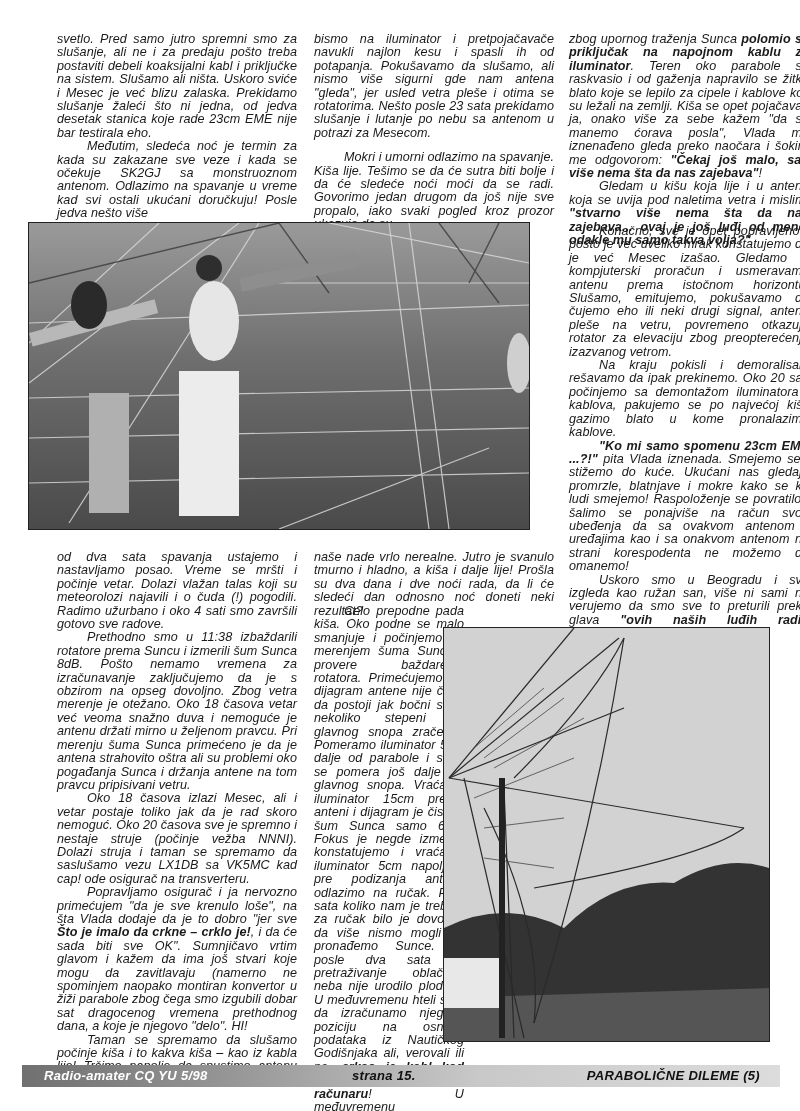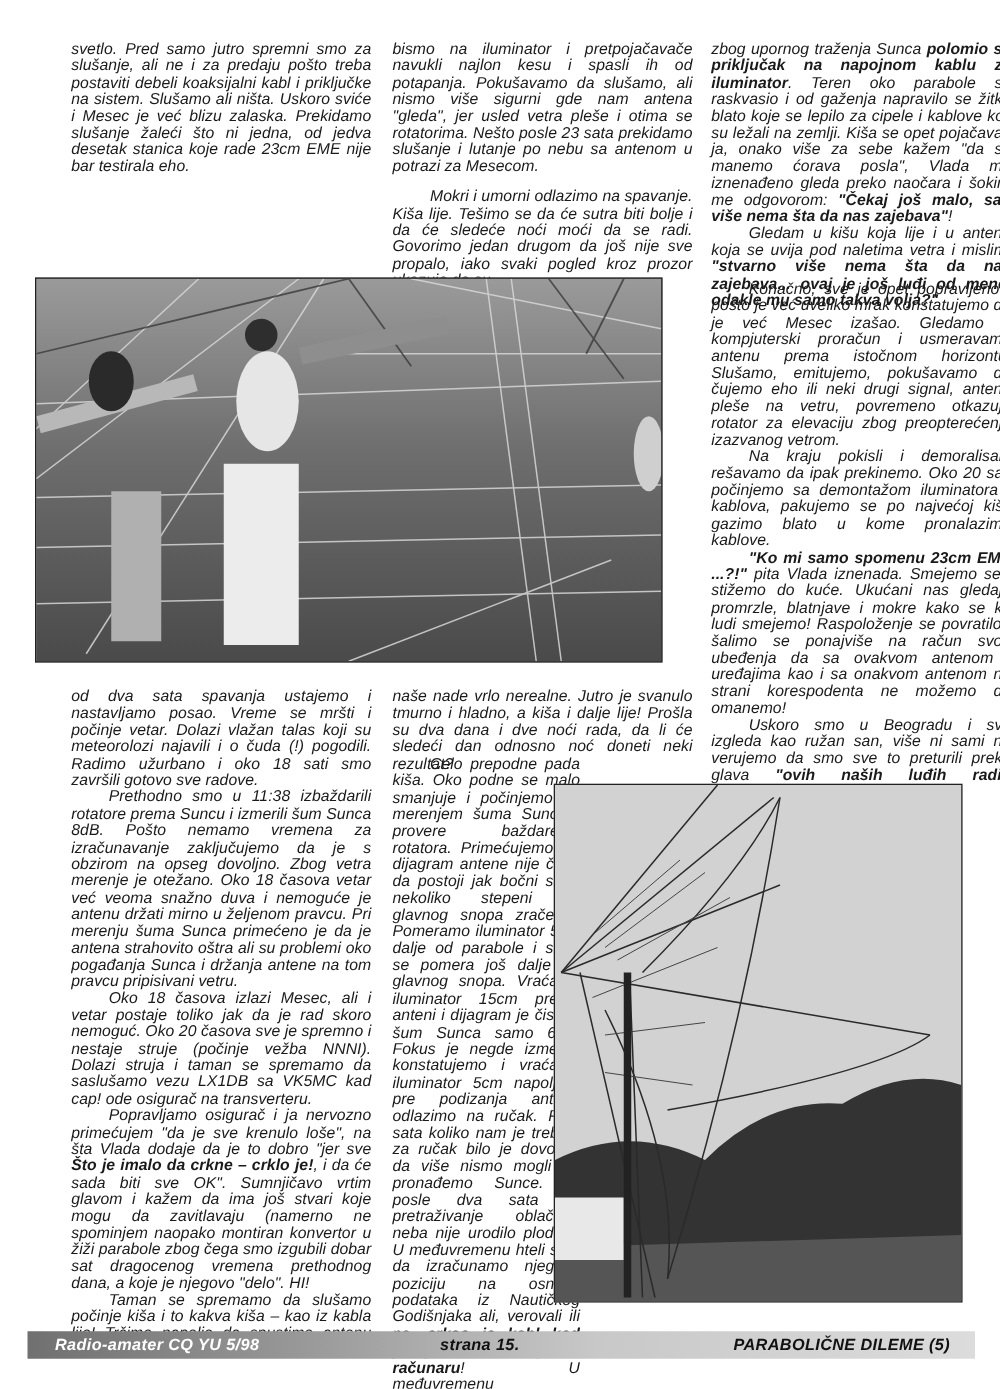--- a/index.html
+++ b/index.html
@@ -29,20 +29,21 @@
                  font-size: 13px; letter-spacing: 0.3px; }
   #footer-left { left: 22px; color: #ffffff; }
   #footer-mid { left: 330px; color: #111; }
   #footer-right { right: 20px; color: #111; text-align: right; }
 </style>
 </head>
 <body>
 
 <div class="col" id="c1a">
   <p>svetlo. Pred samo jutro spremni smo za slušanje, ali ne i za predaju pošto treba postaviti debeli koaksijalni kabl i priključke na sistem. Slušamo ali ništa. Uskoro sviće i Mesec je već blizu zalaska. Prekidamo slušanje žaleći što ni jedna, od jedva desetak stanica koje rade 23cm EME nije bar testirala eho.</p>
+  <p class="ind">Međutim, sledeća noć je termin za kada su zakazane sve veze i kada se očekuje SK2GJ sa monstruoznom antenom. Odlazimo na spavanje u vreme kad svi ostali ukućani doručkuju! Posle jedva nešto više</p>
 </div>
 
 <div class="col" id="c2a">
   <p>bismo na iluminator i pretpojačavače navukli najlon kesu i spasli ih od potapanja. Pokušavamo da slušamo, ali nismo više sigurni gde nam antena "gleda", jer usled vetra pleše i otima se rotatorima. Nešto posle 23 sata prekidamo slušanje i lutanje po nebu sa antenom u potrazi za Mesecom.</p>
   <p class="ind gap">Mokri i umorni odlazimo na spavanje. Kiša lije. Tešimo se da će sutra biti bolje i da će sledeće noći moći da se radi. Govorimo jedan drugom da još nije sve propalo, iako svaki pogled kroz prozor ukazuje da su</p>
 </div>
 
 <div class="col" id="c3a">
   <p><span>zbog upornog traženja Sunca </span><b>polomio se priključak na napojnom kablu za iluminator</b><span>. Teren oko parabole se raskvasio i od gaženja napravilo se žitko blato koje se lepilo za cipele i kablove koji su ležali na zemlji. Kiša se opet pojačava i ja, onako više za sebe kažem "da se manemo ćorava posla", Vlada me iznenađeno gleda preko naočara i šokira me odgovorom: </span><b>"Čekaj još malo, sad više nema šta da nas zajebava"</b><span>!</span></p>
   <p class="ind"><span>Gledam u kišu koja lije i u antenu koja se uvija pod naletima vetra i mislim: </span><b>"stvarno više nema šta da nas zajebava... ovaj je još luđi od mene, odakle mu samo takva volja?"</b></p>
@@ -90,21 +91,21 @@
     <ellipse cx="185" cy="98" rx="25" ry="40" fill="#e6e6e6"></ellipse>
     <rect x="150" y="148" width="60" height="145" fill="#ececec"></rect>
     <circle cx="180" cy="45" r="13" fill="#2e2e2e"></circle>
     <ellipse cx="60" cy="82" rx="18" ry="24" fill="#2a2a2a"></ellipse>
     <rect x="60" y="170" width="40" height="120" fill="#b0b0b0"></rect>
     <ellipse cx="490" cy="140" rx="12" ry="30" fill="#cfcfcf"></ellipse>
   </svg>
 </div>
 
 <div class="col" id="c1b">
-  <p>od dva sata spavanja ustajemo i nastavljamo posao. Vreme se mršti i počinje vetar. Dolazi vlažan talas koji su meteorolozi najavili i o čuda (!) pogodili. Radimo užurbano i oko 18 sati smo završili gotovo sve radove.</p>
+  <p>od dva sata spavanja ustajemo i nastavljamo posao. Vreme se mršti i počinje vetar. Dolazi vlažan talas koji su meteorolozi najavili i o čuda (!) pogodili. Radimo užurbano i oko 4 sati smo završili gotovo sve radove.</p>
   <p class="ind">Prethodno smo u 11:38 izbaždarili rotatore prema Suncu i izmerili šum Sunca 8dB. Pošto nemamo vremena za izračunavanje zaključujemo da je s obzirom na opseg dovoljno. Zbog vetra merenje je otežano. Oko 18 časova vetar već veoma snažno duva i nemoguće je antenu držati mirno u željenom pravcu. Pri merenju šuma Sunca primećeno je da je antena strahovito oštra ali su problemi oko pogađanja Sunca i držanja antene na tom pravcu pripisivani vetru.</p>
   <p class="ind">Oko 18 časova izlazi Mesec, ali i vetar postaje toliko jak da je rad skoro nemoguć. Oko 20 časova sve je spremno i nestaje struje (počinje vežba NNNI). Dolazi struja i taman se spremamo da saslušamo vezu LX1DB sa VK5MC kad cap! ode osigurač na transverteru.</p>
   <p class="ind"><span>Popravljamo osigurač i ja nervozno primećujem "da je sve krenulo loše", na šta Vlada dodaje da je to dobro "jer sve </span><b>Što je imalo da crkne – crklo je!</b><span>, i da će sada biti sve OK". Sumnjičavo vrtim glavom i kažem da ima još stvari koje mogu da zavitlavaju (namerno ne spominjem naopako montiran konvertor u žiži parabole zbog čega smo izgubili dobar sat dragocenog vremena prethodnog dana, a koje je njegovo "delo". HI!</span></p>
   <p class="ind">Taman se spremamo da slušamo počinje kiša i to kakva kiša – kao iz kabla lije! Trčimo napolje da spustimo antenu kako</p>
 </div>
 
 <div class="col" id="c2b-top">
   <p>naše nade vrlo nerealne. Jutro je svanulo tmurno i hladno, a kiša i dalje lije! Prošla su dva dana i dve noći rada, da li će sledeći dan odnosno noć doneti neki rezultat?</p>
 </div>
 

